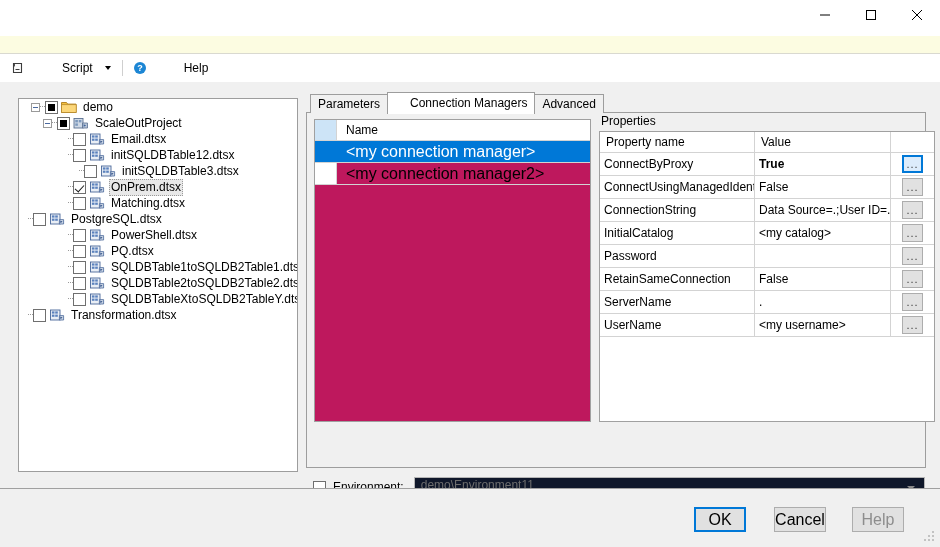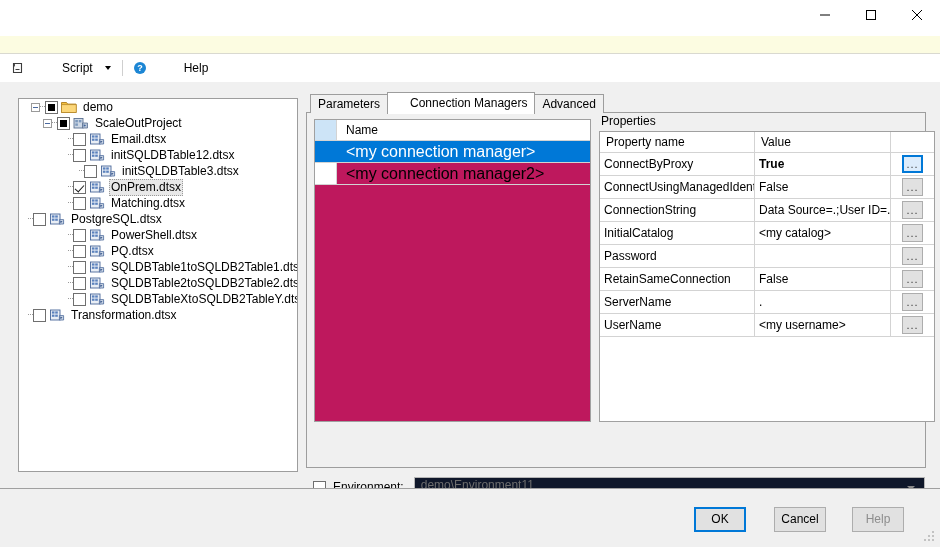--- a/index.html
+++ b/index.html
@@ -373,21 +373,21 @@
     left: 0; top: 489px;
     width: 940px; height: 58px;
     background: #f0f0f0;
   }
   .btn {
     position: absolute;
     top: 18px;
     width: 52px; height: 25px;
     background: #e1e1e1;
     border: 1px solid #adadad;
-    font-size: 12px;
+    font-size: 16px;
     font-family: "Liberation Sans", sans-serif;
     color: #000;
     box-sizing: border-box;
     cursor: default;
     text-align: center;
     line-height: 23px;
   }
   .btn.default {
     border: 2px solid #0078d7;
     line-height: 21px;

